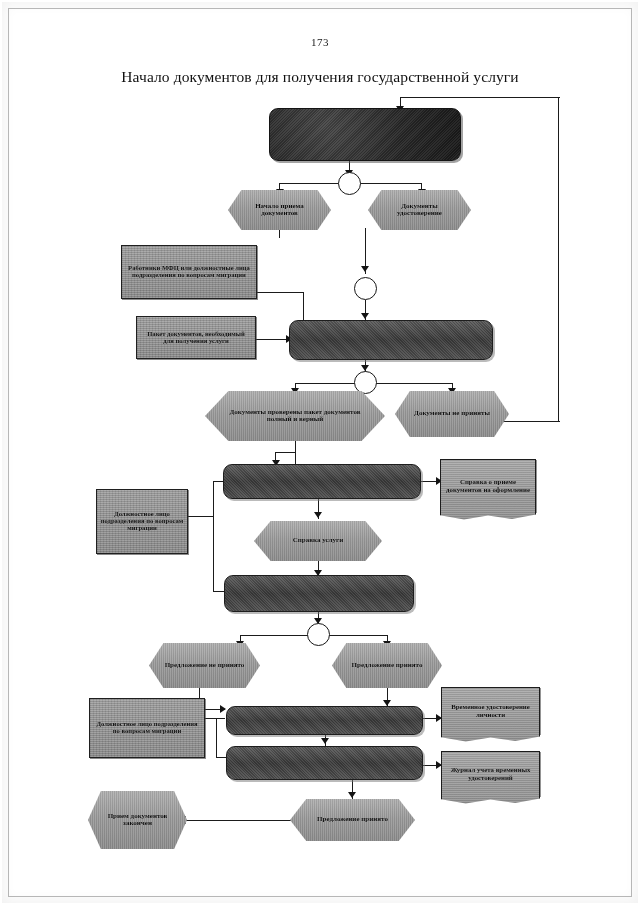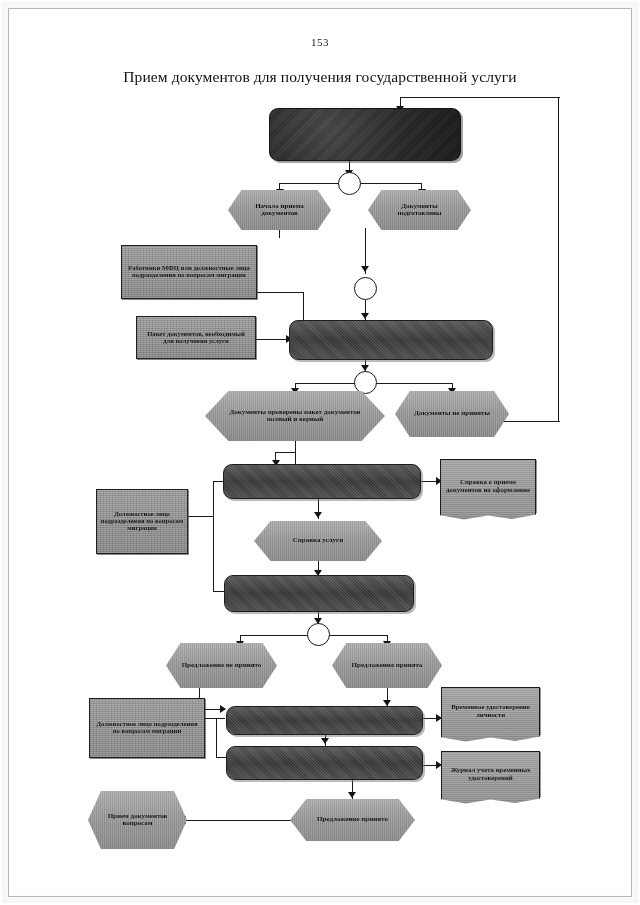--- a/index.html
+++ b/index.html
@@ -126,23 +126,23 @@
   .arw{position:absolute;width:0;height:0;}
   .arw.down{border-left:4px solid transparent;border-right:4px solid transparent;border-top:6px solid #141414;}
   .arw.right{border-top:4px solid transparent;border-bottom:4px solid transparent;border-left:6px solid #141414;}
   .arw.left{border-top:4px solid transparent;border-bottom:4px solid transparent;border-right:6px solid #141414;}
 </style>
 </head>
 <body>
 
 <div id="page-frame"></div>
 
-<div id="page-number">153</div>
-
-<div id="chart-title">Прием документов для получения государственной услуги</div>
+<div id="page-number">173</div>
+
+<div id="chart-title">Начало документов для получения государственной услуги</div>
 
 <div id="canvas">
 
   <div class="ln h" style="left:400px;top:97px;width:160px;"></div>
   <div class="ln v" style="left:558px;top:97px;height:325px;"></div>
   <div class="ln h" style="left:452px;top:421px;width:108px;"></div>
   <div class="ln v" style="left:400px;top:97px;height:12px;"></div>
   <div class="arw down" style="left:396px;top:106px;"></div>
 
   <div class="ln v" style="left:349px;top:160px;height:14px;"></div>
@@ -242,21 +242,21 @@
 
   <div class="junction" style="left:338px;top:172px;width:23px;height:23px;"></div>
 
   <div class="hexwrap" style="left:228px;top:190px;width:103px;height:40px;">
     <div class="hex"></div>
     <div class="lbl">Начало приема документов</div>
   </div>
 
   <div class="hexwrap" style="left:368px;top:190px;width:103px;height:40px;">
     <div class="hex"></div>
-    <div class="lbl">Документы подготовлены</div>
+    <div class="lbl">Документы удостоверение</div>
   </div>
 
   <div class="node actor" style="left:121px;top:245px;width:136px;height:54px;">
     <span class="txt">Работники МФЦ или должностные лица подразделения по вопросам миграции</span>
   </div>
 
   <div class="junction" style="left:354px;top:277px;width:23px;height:23px;"></div>
 
   <div class="node actor" style="left:136px;top:316px;width:120px;height:43px;">
     <span class="txt">Пакет документов, необходимый для получения услуги</span>
@@ -296,21 +296,21 @@
     <div class="hex"></div>
     <div class="lbl">Справка услуги</div>
   </div>
 
   <div class="node proc-mid" style="left:224px;top:575px;width:190px;height:37px;">
     <span class="txt"></span>
   </div>
 
   <div class="junction" style="left:307px;top:623px;width:23px;height:23px;"></div>
 
-  <div class="hexwrap" style="left:166px;top:643px;width:111px;height:45px;text-decoration:underline;">
+  <div class="hexwrap" style="left:149px;top:643px;width:111px;height:45px;text-decoration:underline;">
     <div class="hex"></div>
     <div class="lbl">Предложение не принято</div>
   </div>
 
   <div class="hexwrap" style="left:332px;top:643px;width:110px;height:45px;">
     <div class="hex"></div>
     <div class="lbl">Предложение принято</div>
   </div>
 
   <div class="node actor" style="left:89px;top:698px;width:116px;height:60px;">
@@ -337,18 +337,18 @@
     <div class="lbl">Журнал учета временных удостоверений</div>
   </div>
 
   <div class="hexwrap" style="left:290px;top:799px;width:125px;height:42px;">
     <div class="hex"></div>
     <div class="lbl">Предложение принято</div>
   </div>
 
   <div class="hexwrap" style="left:88px;top:791px;width:99px;height:58px;">
     <div class="hex"></div>
-    <div class="lbl">Прием документов вопросам</div>
+    <div class="lbl">Прием документов закончен</div>
   </div>
 
 </div>
 
 <div id="scan-edge"></div>
 
 </body></html>

